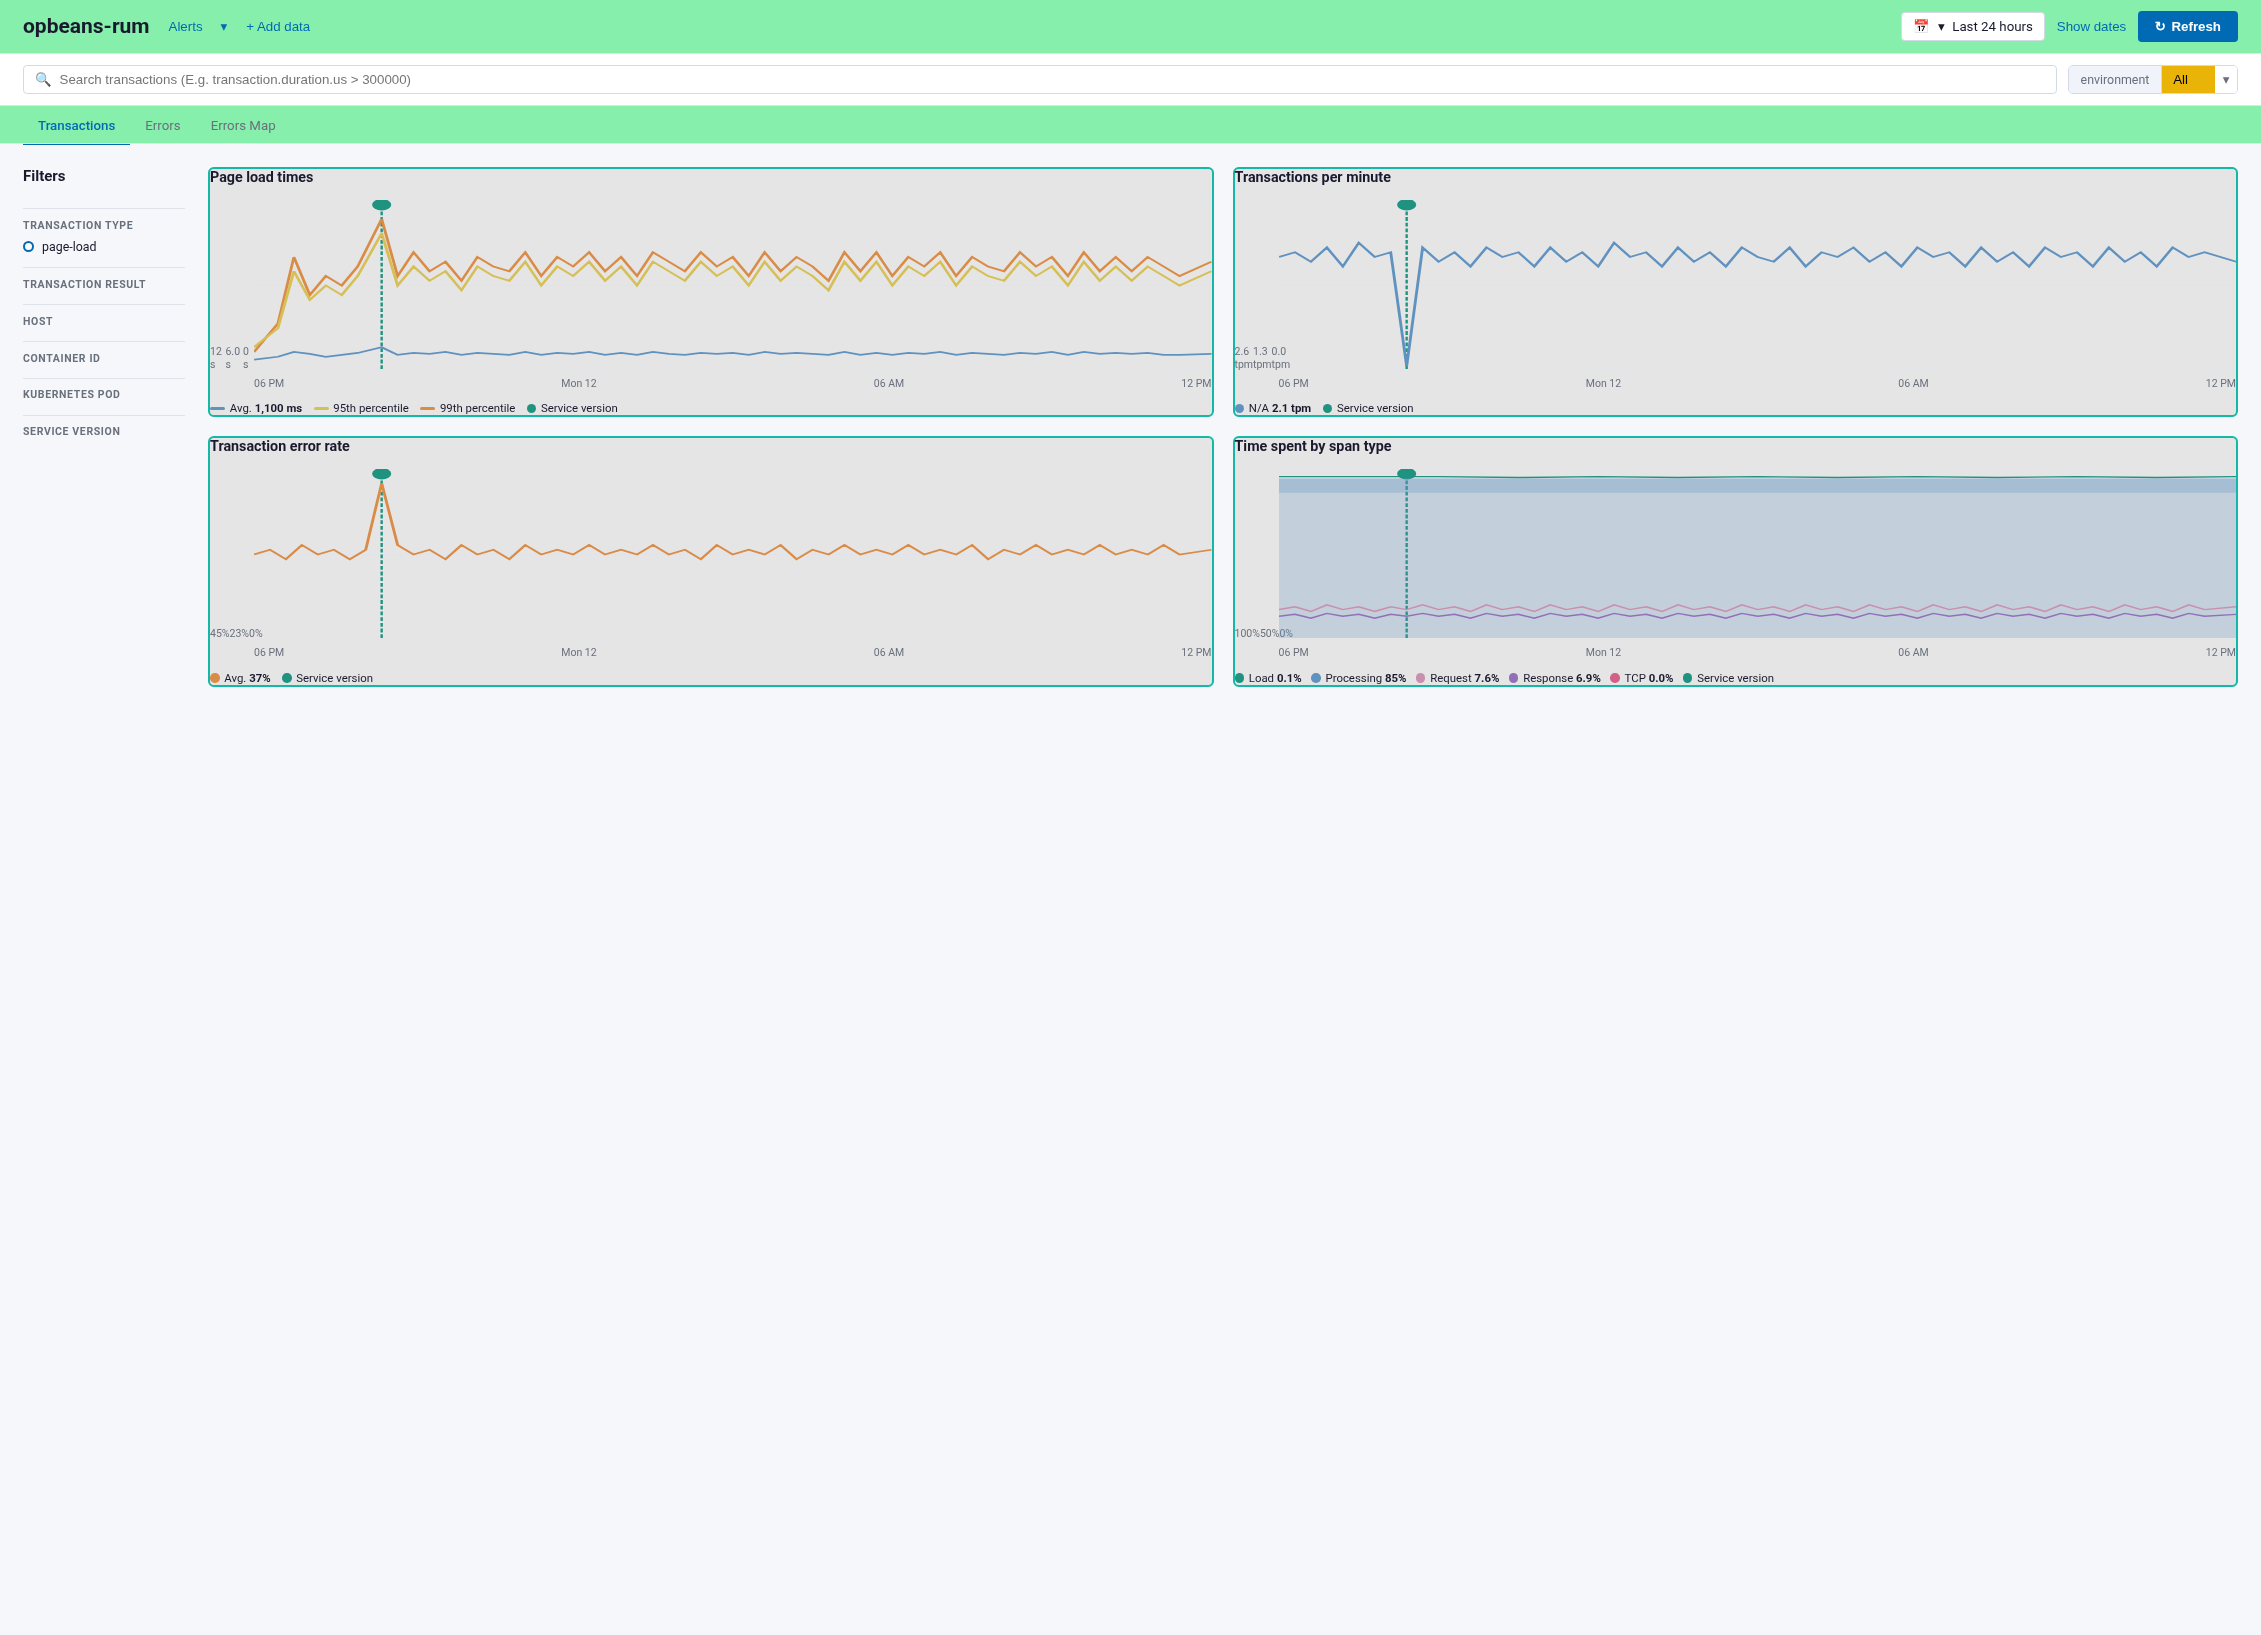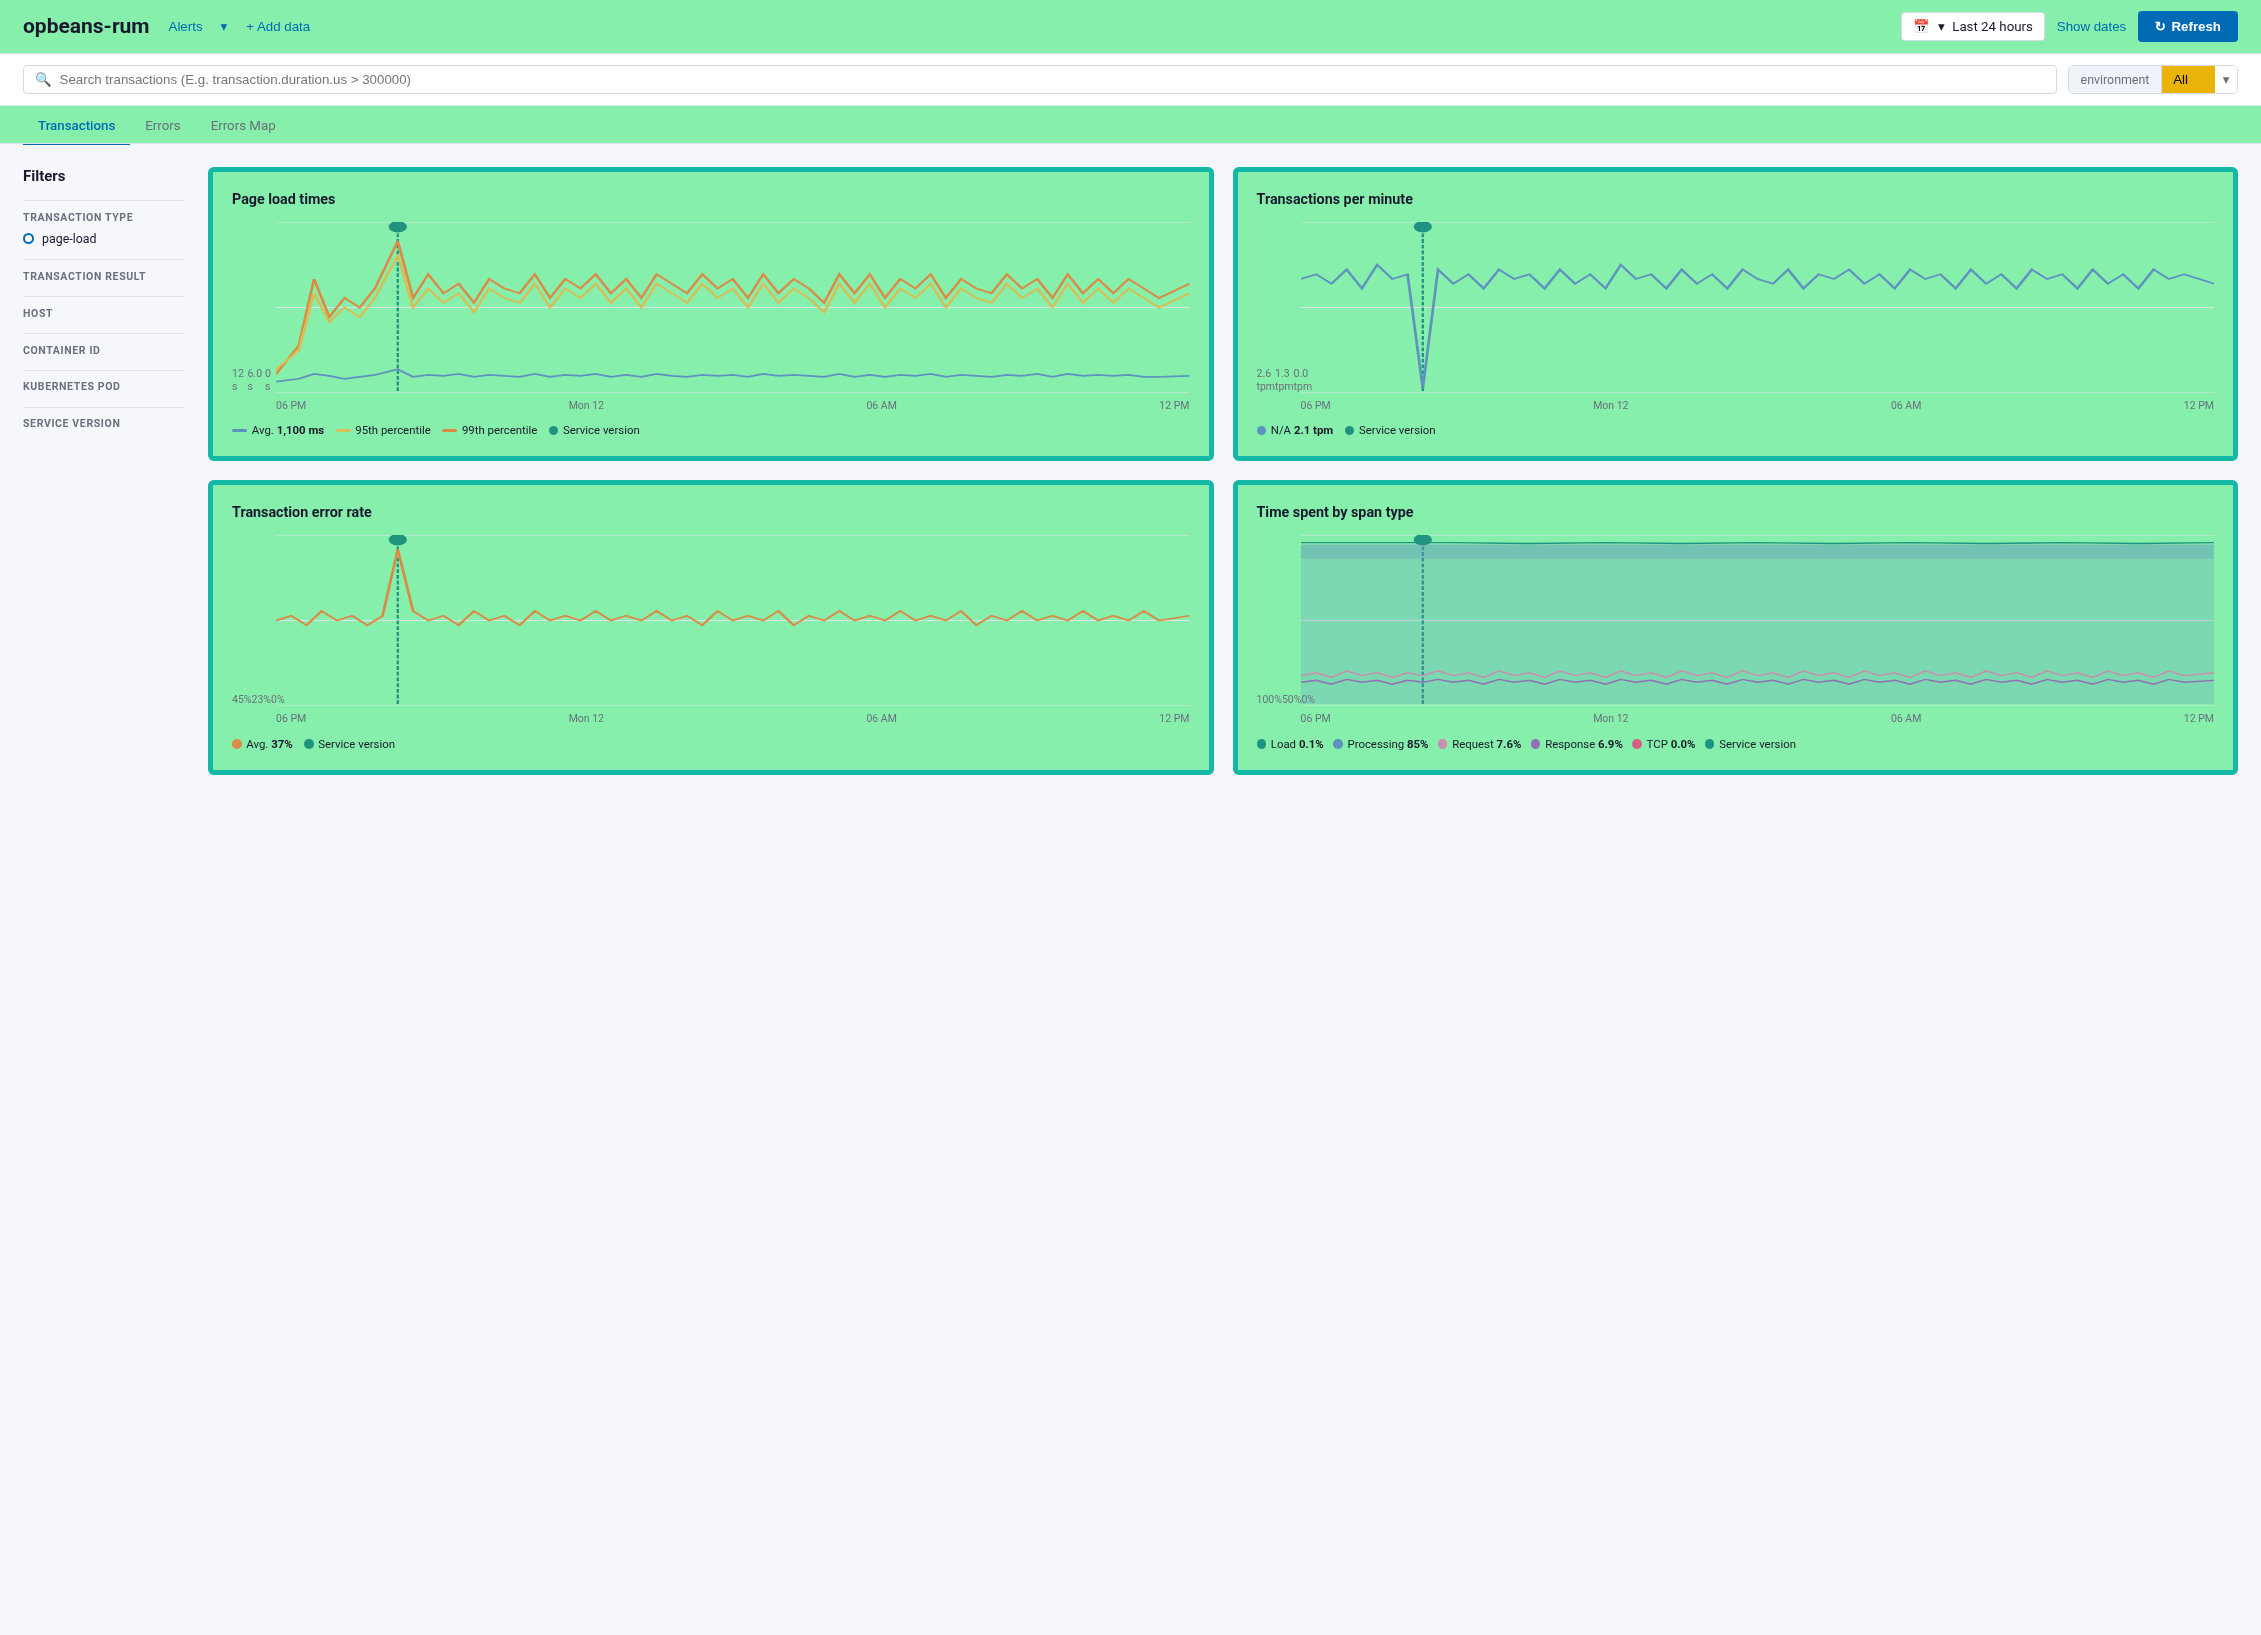--- a/index.html
+++ b/index.html
@@ -22,28 +22,28 @@
     .env-label { background: #f0f4fa; padding: 5.7px 11.4px; font-size: 12.4px; color: #69707d; border-right: 1px solid #d3dae6; }
     .env-select { padding: 5.7px 27px 5.7px 11.4px; border: none; outline: none; background: #eab308; font-size: 13.3px; appearance: none; cursor: pointer; }
     .env-chevron { padding: 5.7px 7.6px; background: #fff; color: #69707d; pointer-events: none; }
 
     .tabs { display: flex; padding: 0 23px; background: #86efac; border-bottom: 1.9px solid #e0e4ea; }
     .tab { padding: 11.4px 15px; font-size: 13.3px; color: #69707d; cursor: pointer; border-bottom: 1.9px solid transparent; margin-bottom: -1.9px; }
     .tab.active { color: #006BB4; border-bottom-color: #006BB4; font-weight: 500; }
 
     .main { display: flex; padding: 23px; gap: 23px; }
     .sidebar { width: 162px; flex-shrink: 0; }
-    .sidebar-title { font-size: 15px; font-weight: 700; color: #1a1a2e; margin-bottom: 15px; }
+    .sidebar-title { font-size: 15px; font-weight: 700; color: #1a1a2e; margin-bottom: 23px; }
     .filter-section { margin-bottom: 13.3px; border-top: 1px solid #e0e4ea; padding-top: 9.5px; }
     .filter-label { font-size: 10.5px; font-weight: 700; color: #69707d; letter-spacing: 0.06em; text-transform: uppercase; margin-bottom: 7.6px; }
     .filter-item { display: flex; align-items: center; gap: 7.6px; font-size: 12.4px; color: #1a1a2e; }
     .filter-dot-inner { width: 11.4px; height: 11.4px; border-radius: 50%; background: #fff; border: 2.9px solid #006BB4; flex-shrink: 0; }
 
     .charts { flex: 1; display: grid; grid-template-columns: 1fr 1fr; gap: 19px; }
-    .chart-card { background: #86efac; border: 5px solid #14b8a6; border-radius: 5.7px; padding: 19px; }
+    .chart-card { background: #e5e5e5; border: 2px solid #14b8a6; border-radius: 5.7px; }
     .chart-title { font-size: 14.3px; font-weight: 700; color: #1a1a2e; margin-bottom: 15px; }
     .chart-area { position: relative; height: 190px; }
     .chart-legend { display: flex; flex-wrap: wrap; gap: 11.4px; margin-top: 11.4px; font-size: 11.4px; align-items: center; }
     .legend-item { display: flex; align-items: center; gap: 4.8px; }
     .legend-dot { width: 9.5px; height: 9.5px; border-radius: 50%; flex-shrink: 0; }
     .legend-line { width: 15px; height: 2.9px; border-radius: 1.9px; flex-shrink: 0; }
 
     
     .y-axis { position: absolute; left: 0; top: 0; bottom: 19px; display: flex; flex-direction: row; justify-content: space-between; align-items: flex-end; width: 44px; }
     .y-label { font-size: 10.5px; color: #69707d; }

